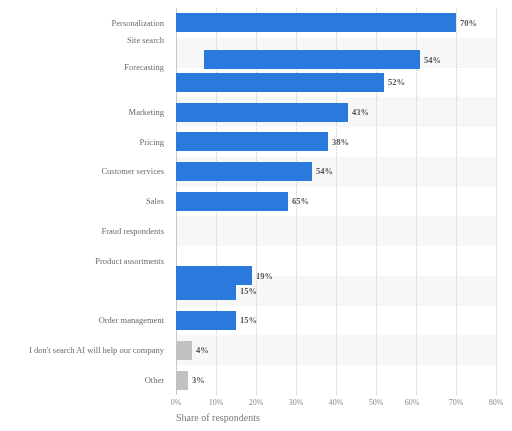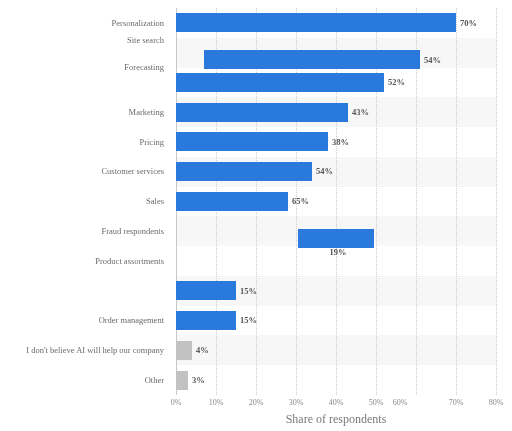--- a/index.html
+++ b/index.html
@@ -136,43 +136,43 @@
     font-size: 8px;
     color: #8a8a8a;
     white-space: nowrap;
     line-height: 1;
   }
   .x-axis-title {
     position: absolute;
     left: 176px;
     top: 413px;
     width: 320px;
-    text-align: center;
-    font-size: 12px;
+    text-align: left;
+    font-size: 10px;
     color: #7a7a7a;
     line-height: 1;
   }
 </style>
 </head>
 <body>
 
 <div id="chart-root">
 
   <div class="cat-labels">
       <div class="cat-label" style="top: 0px; height: 29.7692px;">Personalization</div>
       <div class="cat-label" style="top: 17px; height: 29.7692px; padding-left: 40px;">Site search</div>
       <div class="cat-label" style="top: 44px; height: 29.7692px;">Forecasting</div>
       <div class="cat-label" style="top: 89.3077px; height: 29.7692px;">Marketing</div>
       <div class="cat-label" style="top: 119.077px; height: 29.7692px;">Pricing</div>
       <div class="cat-label" style="top: 148.846px; height: 29.7692px; padding-left: 32px;">Customer services</div>
       <div class="cat-label" style="top: 178.615px; height: 29.7692px;">Sales</div>
       <div class="cat-label" style="top: 208.385px; height: 29.7692px;">Fraud respondents</div>
       <div class="cat-label" style="top: 238.154px; height: 29.7692px;">Product assortments</div>
       <div class="cat-label" style="top: 297.692px; height: 29.7692px;">Order management</div>
-      <div class="cat-label" style="top: 327.462px; height: 29.7692px;">I don't believe AI will help our company</div>
+      <div class="cat-label" style="top: 327.462px; height: 29.7692px;">I don't search AI will help our company</div>
       <div class="cat-label" style="top: 357.231px; height: 29.7692px;">Other</div>
     </div>
 
   <div class="plot-area">
     <div class="row-bands">
         <div class="row-band" style="top: 0px; height: 29.7692px;"></div>
         <div class="row-band alt" style="top: 29.7692px; height: 29.7692px;"></div>
         <div class="row-band" style="top: 59.5385px; height: 29.7692px;"></div>
         <div class="row-band alt" style="top: 89.3077px; height: 29.7692px;"></div>
         <div class="row-band" style="top: 119.077px; height: 29.7692px;"></div>
@@ -218,21 +218,21 @@
           <span class="bar-value">38%</span>
         </div>
         <div class="bar-row" style="top: 148.846px; height: 29.7692px;">
           <div class="bar" style="width: 136px; background: rgb(42, 122, 222);"></div>
           <span class="bar-value">54%</span>
         </div>
         <div class="bar-row" style="top: 178.615px; height: 29.7692px;">
           <div class="bar" style="width: 112px; background: rgb(42, 122, 222);"></div>
           <span class="bar-value">65%</span>
         </div>
-        <div class="bar-row" style="top: 221px; height: 29.7692px; flex-direction: column;">
+        <div class="bar-row" style="top: 253px; height: 29.7692px;">
           <div class="bar" style="width: 76px; background: rgb(42, 122, 222);"></div>
           <span class="bar-value">19%</span>
         </div>
         <div class="bar-row" style="top: 267.923px; height: 29.7692px;">
           <div class="bar" style="width: 60px; background: rgb(42, 122, 222);"></div>
           <span class="bar-value">15%</span>
         </div>
         <div class="bar-row" style="top: 297.692px; height: 29.7692px;">
           <div class="bar" style="width: 60px; background: rgb(42, 122, 222);"></div>
           <span class="bar-value">15%</span>
@@ -248,20 +248,20 @@
       </div>
   </div>
 
   <div class="x-axis">
       <div class="x-tick" style="left: 0px;">0%</div>
       <div class="x-tick" style="left: 40px;">10%</div>
       <div class="x-tick" style="left: 80px;">20%</div>
       <div class="x-tick" style="left: 120px;">30%</div>
       <div class="x-tick" style="left: 160px;">40%</div>
       <div class="x-tick" style="left: 200px;">50%</div>
-      <div class="x-tick" style="left: 224px;">60%</div>
+      <div class="x-tick" style="left: 236px;">60%</div>
       <div class="x-tick" style="left: 280px;">70%</div>
       <div class="x-tick" style="left: 320px;">80%</div>
     </div>
 
   <div class="x-axis-title">Share of respondents</div>
 
 </div>
 
 </body></html>

